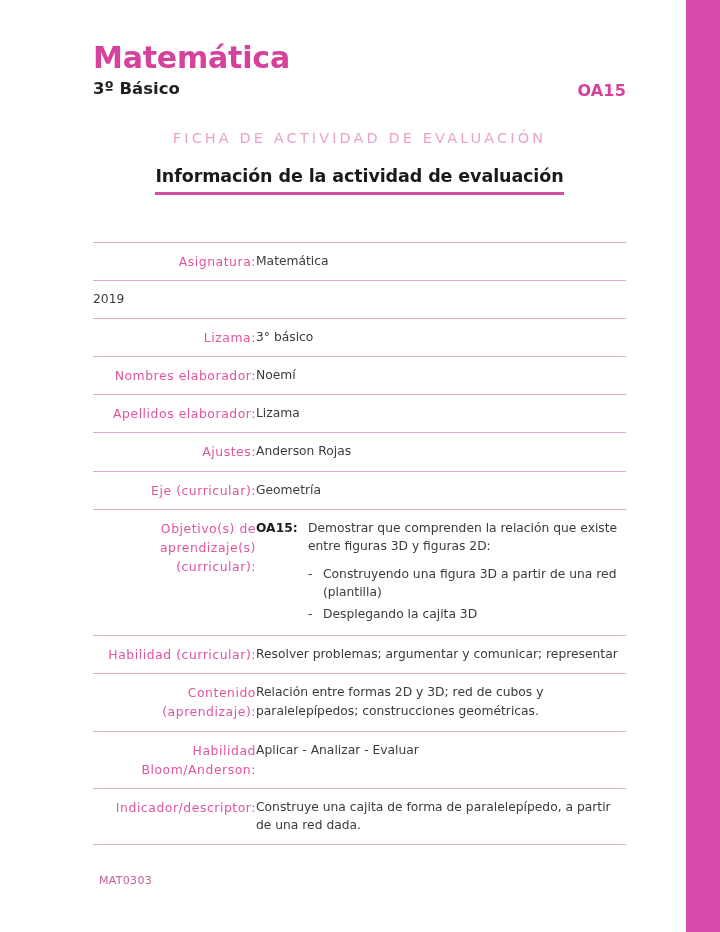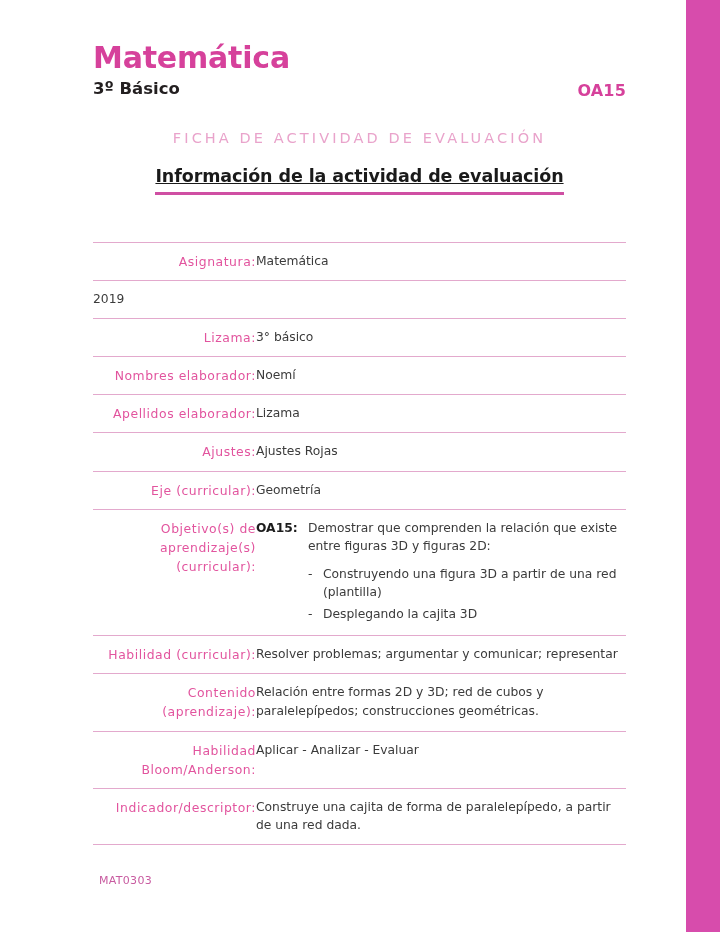--- a/index.html
+++ b/index.html
@@ -89,21 +89,20 @@
     text-align: center;
   }
   .info-title {
     display: inline-block;
     font-size: 17.5px;
     font-weight: bold;
     color: #1a1a1a;
     padding-bottom: 6px;
     border-bottom: 3px solid #cf4fa3;
     letter-spacing: -0.1px;
-    text-decoration: underline;
   }
 
   
   .info-table {
     position: absolute;
     left: 93px;
     top: 242px;
     width: 533px;
     border-top: 1.5px solid #e3a9cd;
   }
@@ -219,21 +218,21 @@
       <div class="row-value">Noemí</div>
     </div>
 
     <div class="info-row">
       <div class="row-label">Apellidos elaborador:</div>
       <div class="row-value">Lizama</div>
     </div>
 
     <div class="info-row">
       <div class="row-label">Ajustes:</div>
-      <div class="row-value">Ajustes Rojas</div>
+      <div class="row-value">Anderson Rojas</div>
     </div>
 
     <div class="info-row">
       <div class="row-label">Eje (curricular):</div>
       <div class="row-value">Geometría</div>
     </div>
 
     <div class="info-row">
       <div class="row-label">Objetivo(s) de aprendizaje(s) (curricular):</div>
       <div class="row-value">

